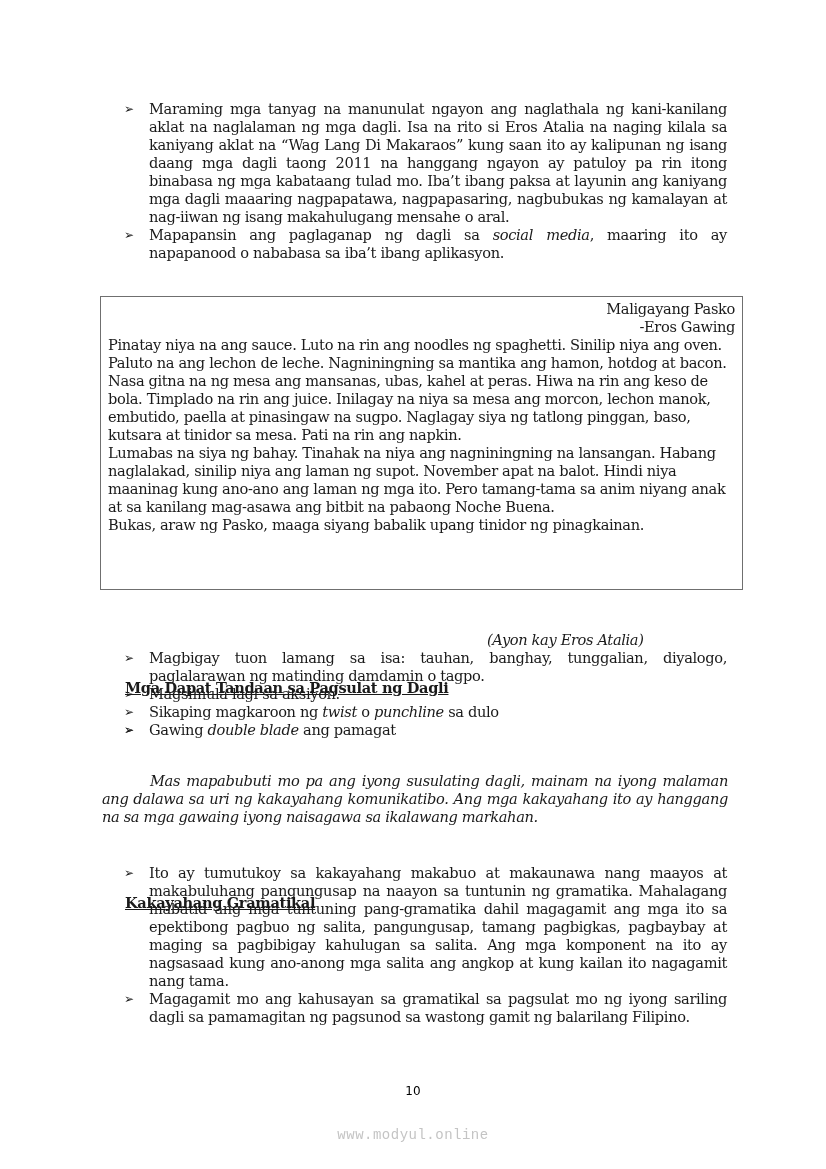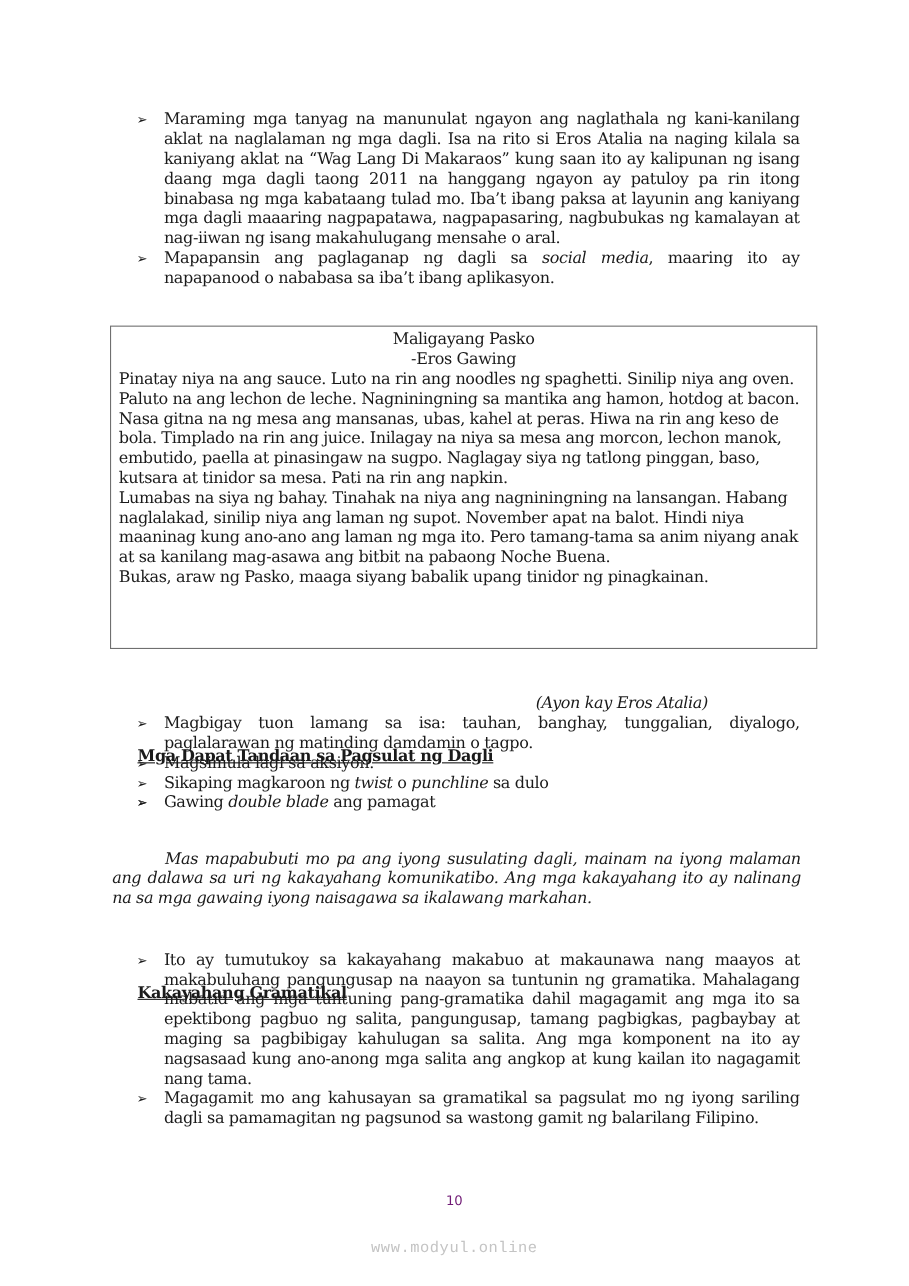--- a/index.html
+++ b/index.html
@@ -5,26 +5,26 @@
   html, body { margin: 0; padding: 0; background: #ffffff; }
   body { width: 826px; height: 1169px; position: relative; overflow: hidden;
          font-family: "DejaVu Serif", "Liberation Serif", serif; color: #1a1a1a; }
   .page { position: absolute; left: 0; top: 0; width: 826px; height: 1169px; }
   .txt { font-size: 14.6px; line-height: 18px; letter-spacing: -0.35px; }
   .bullet-list { position: absolute; left: 124px; width: 603px; margin: 0; padding: 0; list-style: none; }
   .bullet-list li { position: relative; padding-left: 25px; text-align: justify; }
   .bullet-list li .arrow { position: absolute; left: 0; top: 0; font-size: 12px; line-height: 18px; font-family: "DejaVu Sans", sans-serif; }
   .story-box { position: absolute; left: 100px; top: 296px; width: 643px; height: 294px;
                border: 1px solid #6f6f6f; box-sizing: border-box; padding: 3px 7px; }
-  .story-box .center { text-align: center; }
+  .story-box .center { text-align: right; }
   .story-box p { margin: 0; }
   .heading { position: absolute; font-weight: bold; text-decoration: underline; margin-top: 48px; }
   .para-italic { position: absolute; left: 102px; width: 626px; font-style: italic; text-align: justify; margin: 0; }
   .page-number { position: absolute; left: 0; width: 826px; top: 1084px; text-align: center;
-                 font-family: "DejaVu Sans", sans-serif; font-size: 12px; color: #701a75; }
+                 font-family: "DejaVu Sans", sans-serif; font-size: 12px; color: #000000; }
   .watermark { position: absolute; left: 0; width: 826px; top: 1127px; text-align: center;
                font-family: Liberation Mono, monospace; font-size: 14px; color: #c4c4c4; letter-spacing: 0.5px; }
 </style>
 </head>
 <body>
 
 <div class="page">
 
   <ul class="bullet-list txt" id="intro-list" style="top:100px;">
       <li><span class="arrow">➢</span><span>Maraming mga tanyag na manunulat ngayon ang naglathala ng kani-kanilang aklat na naglalaman ng mga dagli. Isa na rito si Eros Atalia na naging kilala sa kaniyang aklat na “Wag Lang Di Makaraos” kung saan ito ay kalipunan ng isang daang mga dagli taong 2011 na hanggang ngayon ay patuloy pa rin itong binabasa ng mga kabataang tulad mo. Iba’t ibang paksa at layunin ang kaniyang mga dagli maaaring nagpapatawa, nagpapasaring, nagbubukas ng kamalayan at nag-iiwan ng isang makahulugang mensahe o aral.</span></li>
@@ -50,21 +50,21 @@
 
   <ul class="bullet-list txt" id="tips-list" style="top:649px;">
       <li><span class="arrow">➢</span><span>Magbigay tuon lamang sa isa: tauhan, banghay, tunggalian, diyalogo, paglalarawan ng matinding damdamin o tagpo.</span></li>
       <li><span class="arrow">➢</span><span>Magsimula lagi sa aksiyon.</span></li>
       <li><span class="arrow">➢</span><span>Sikaping magkaroon ng </span><em>twist</em><span> o </span><em>punchline</em><span> sa dulo</span></li>
       <li><span class="arrow">➢</span></li>
       <li><span class="arrow">➢</span><span>Gawing </span><em>double blade</em><span> ang pamagat</span></li>
     </ul>
 
   <p class="para-italic txt" style="top:772px; text-indent:48px;">
-    <span>Mas mapabubuti mo pa ang iyong susulating dagli, mainam na iyong malaman ang dalawa sa uri ng kakayahang komunikatibo. Ang mga kakayahang ito ay nalinang na sa mga gawaing iyong naisagawa sa ikalawang markahan.</span>
+    <span>Mas mapabubuti mo pa ang iyong susulating dagli, mainam na iyong malaman ang dalawa sa uri ng kakayahang komunikatibo. Ang mga kakayahang ito ay hanggang na sa mga gawaing iyong naisagawa sa ikalawang markahan.</span>
   </p>
 
   <div class="heading txt" style="left:125px; top:846px;">
     <span>Kakayahang Gramatikal</span>
   </div>
 
   <ul class="bullet-list txt" id="grammar-list" style="top:864px;">
       <li><span class="arrow">➢</span><span>Ito ay tumutukoy sa kakayahang makabuo at makaunawa nang maayos at makabuluhang pangungusap na naayon sa tuntunin ng gramatika. Mahalagang mabatid ang mga tuntuning pang-gramatika dahil magagamit ang mga ito sa epektibong pagbuo ng salita, pangungusap, tamang pagbigkas, pagbaybay at maging sa pagbibigay kahulugan sa salita. Ang mga komponent na ito ay nagsasaad kung ano-anong mga salita ang angkop at kung kailan ito nagagamit nang tama.</span></li>
       <li><span class="arrow">➢</span><span>Magagamit mo ang kahusayan sa gramatikal sa pagsulat mo ng iyong sariling dagli sa pamamagitan ng pagsunod sa wastong gamit ng balarilang Filipino.</span></li>
     </ul>

